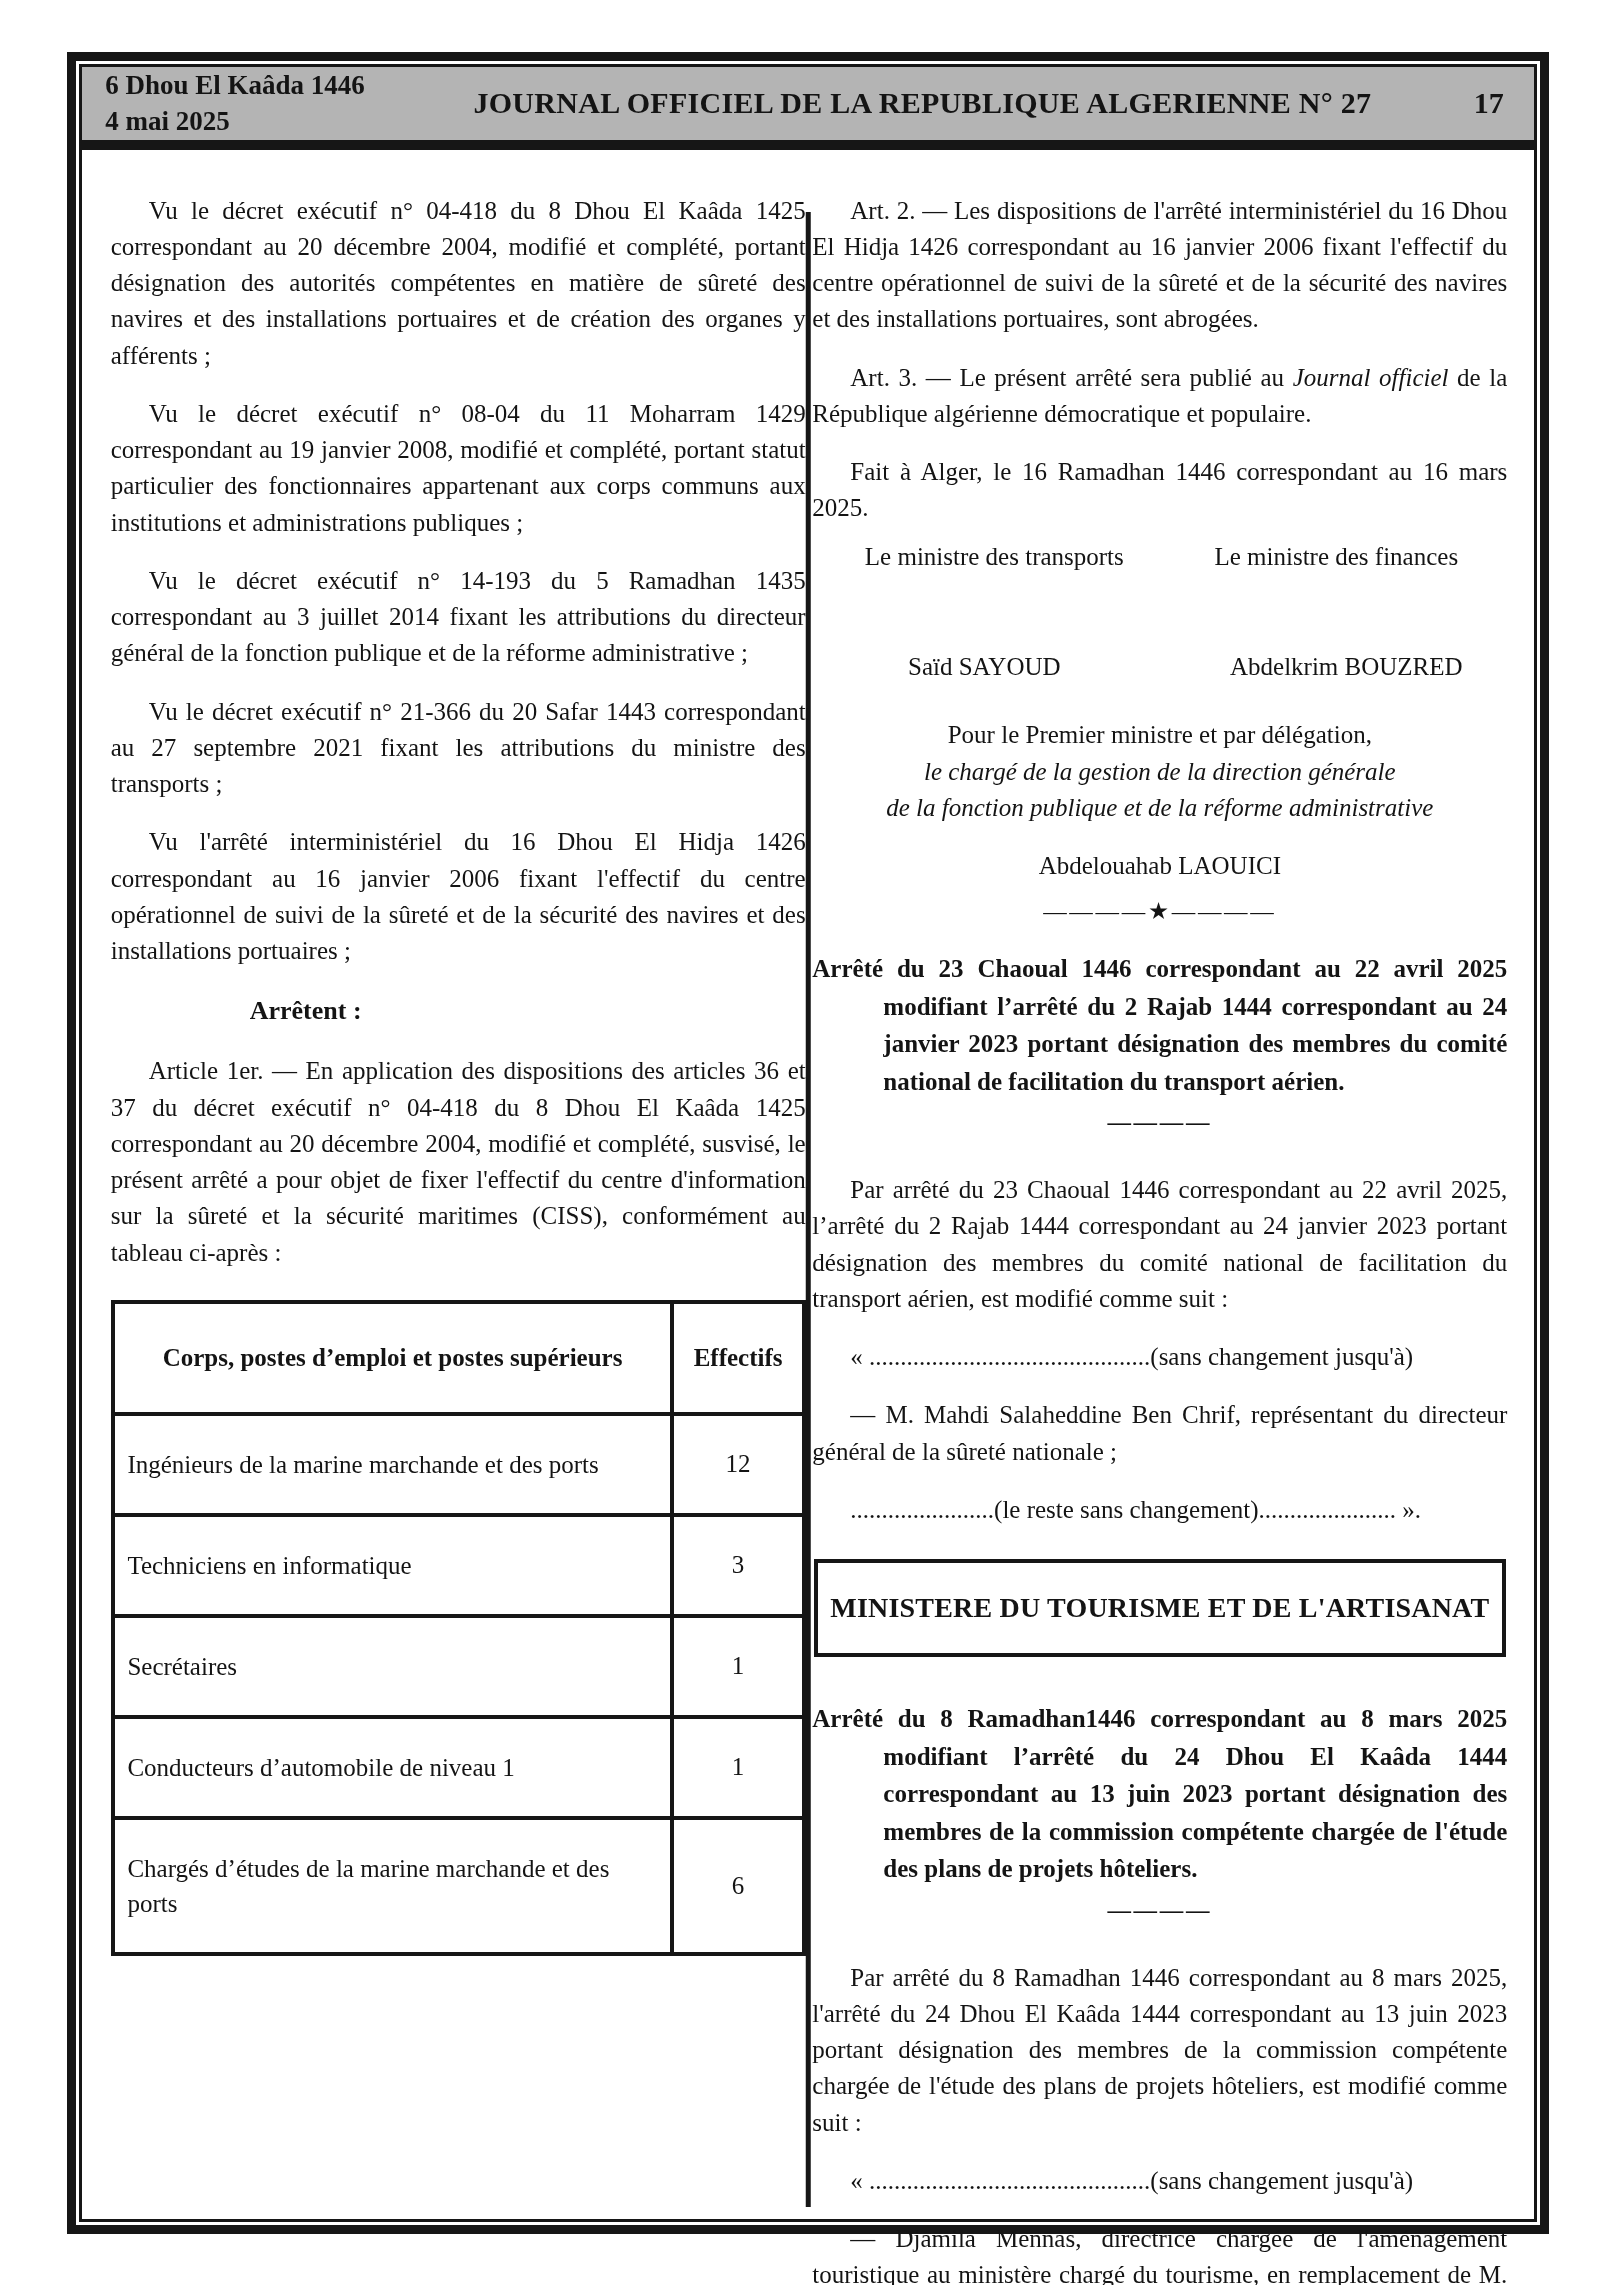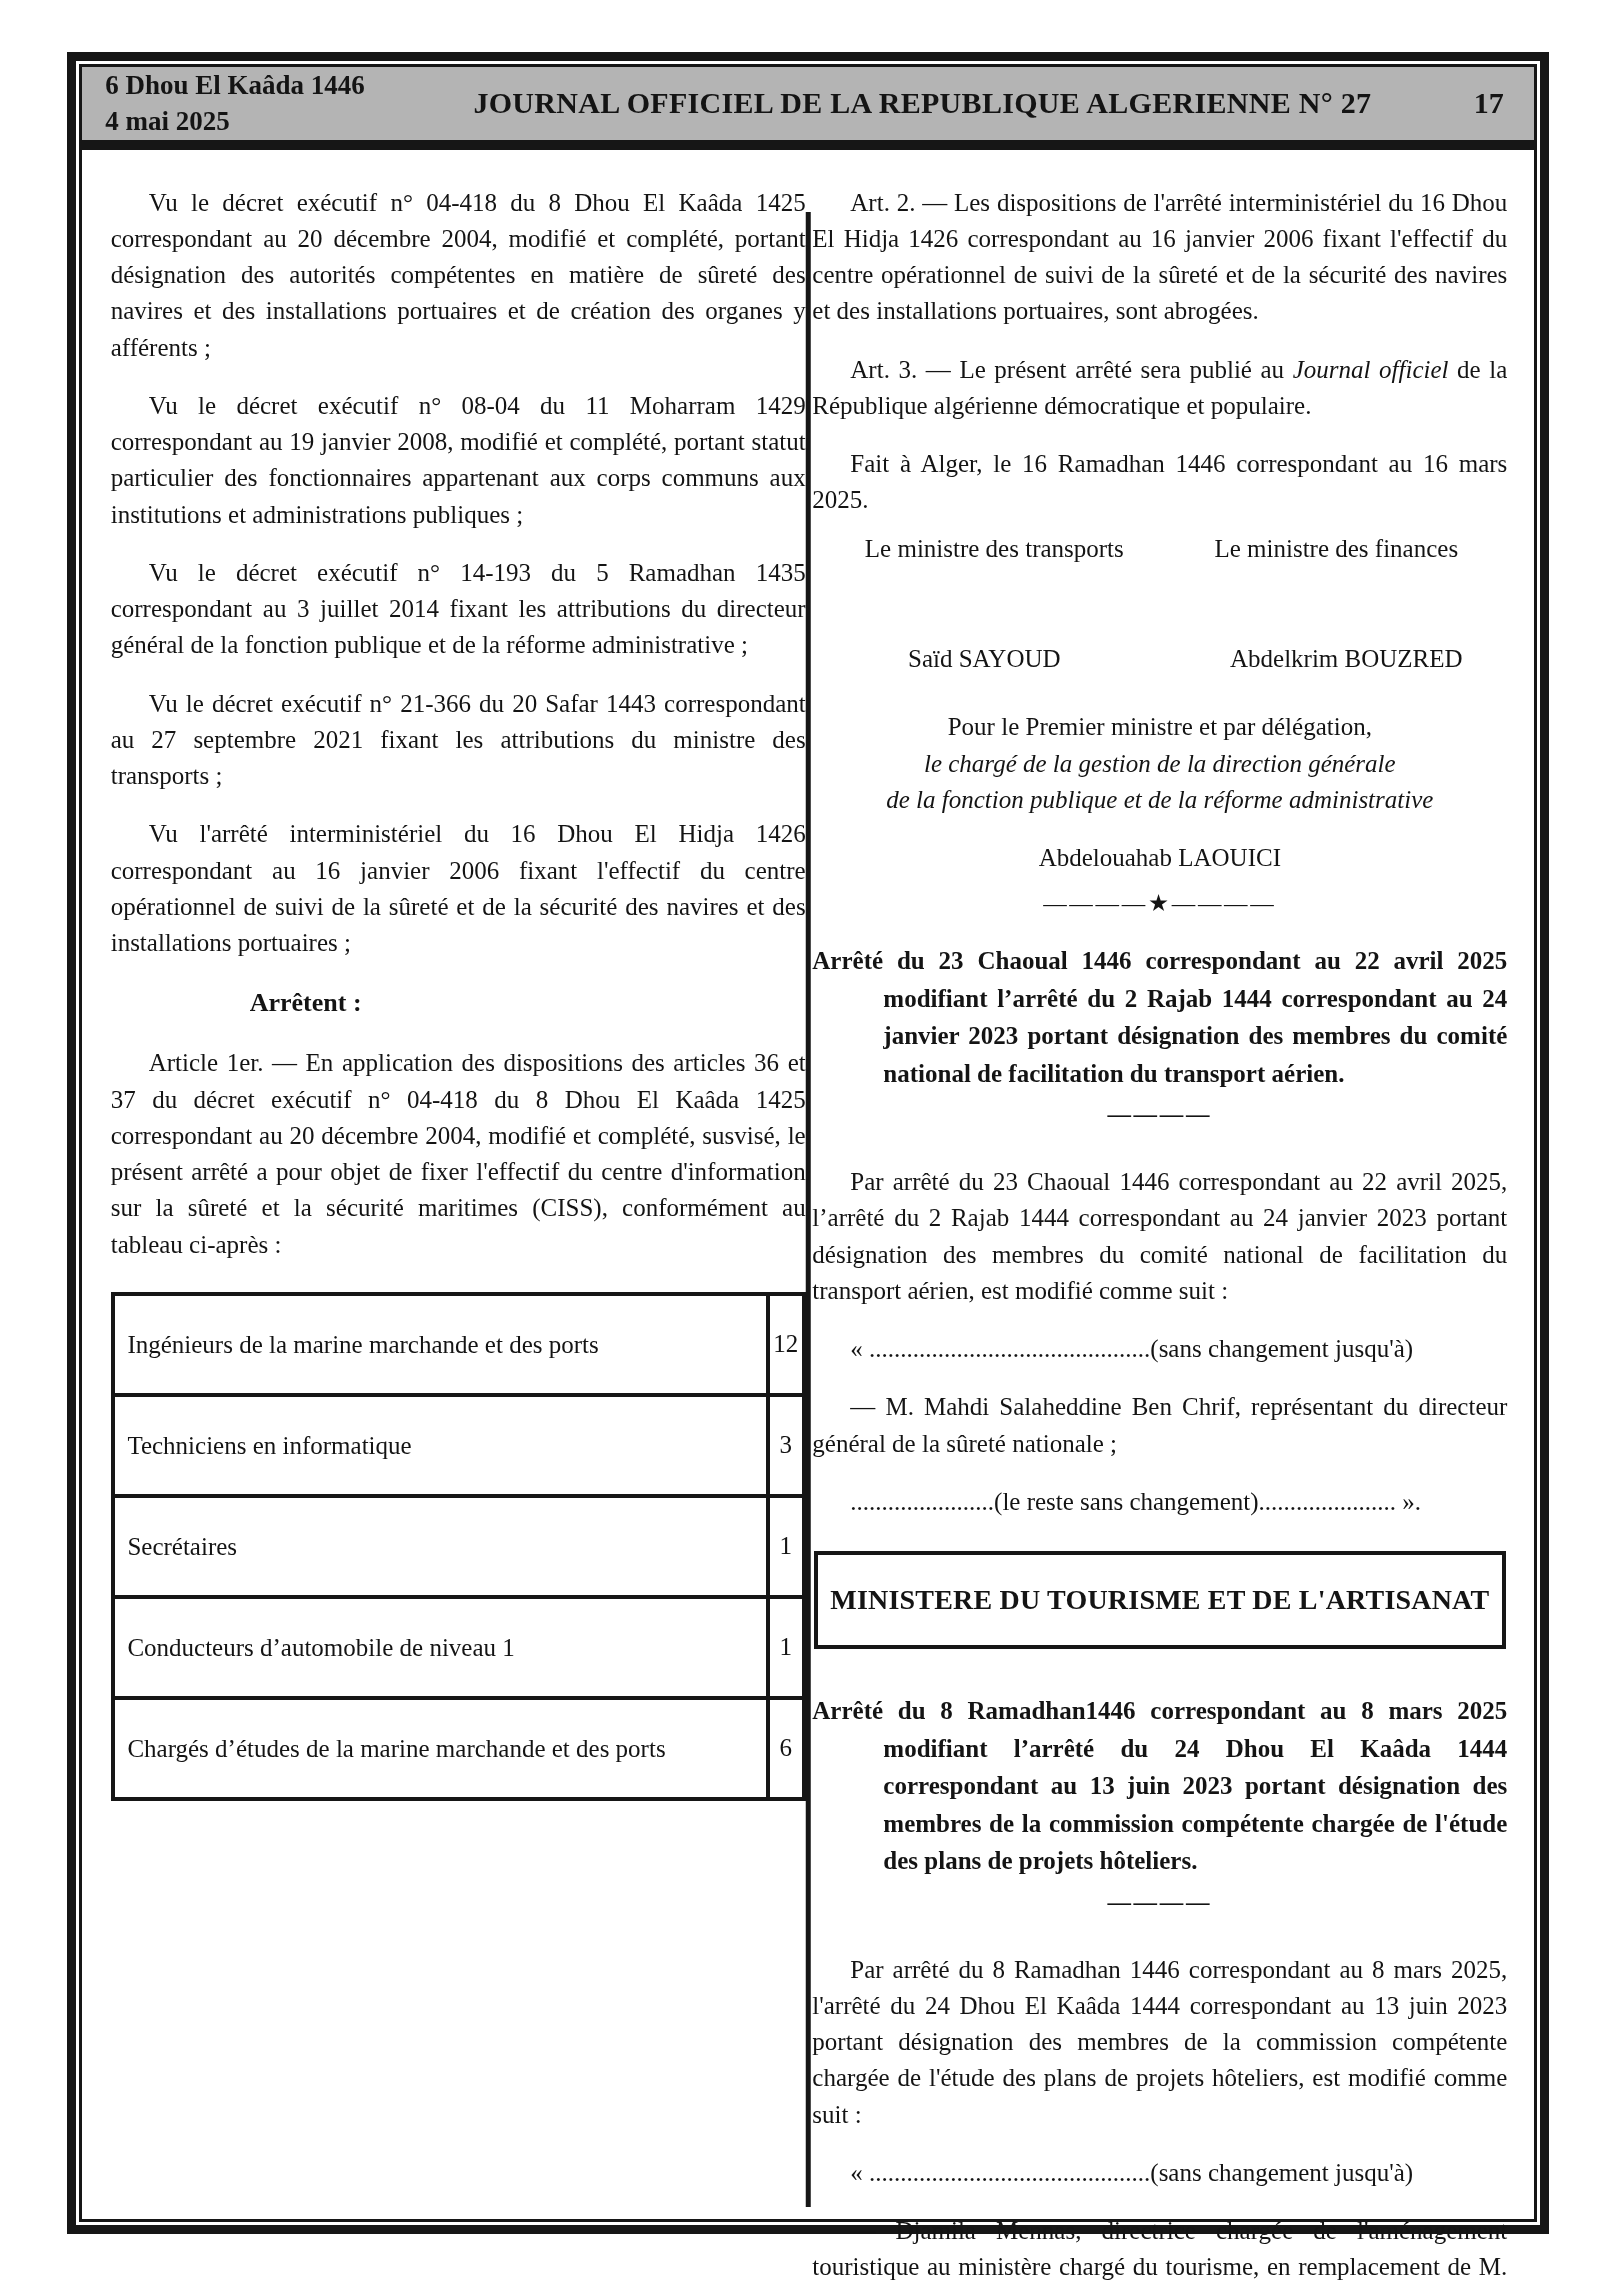--- a/index.html
+++ b/index.html
@@ -27,21 +27,21 @@
   .content{
     position:relative;display:flex;justify-content:space-between;
     padding:27px 27px 0 29px;box-sizing:border-box;
   }
   .divider{
     position:absolute;left:50%;transform:translateX(-50%);
     top:145px;bottom:12.7px;width:4.5px;background:#161616;
   }
   .col{width:695px;box-sizing:border-box;}
 
-  .p{font-size:25px;line-height:1.45;text-align:justify;text-indent:38px;margin:8px 0 22px;}
+  .p{font-size:25px;line-height:1.45;text-align:justify;text-indent:38px;margin:16px 0 22px;}
   .tight{margin-bottom:12.7px;}
   .arretent{font-weight:bold;font-size:26px;margin:27px 0 27px 139px;}
 
   .title-hang{
     font-weight:bold;font-size:25px;line-height:1.5;text-align:justify;
     padding-left:71px;text-indent:-71px;margin:0 0 9px;
   }
   .sep-dash{text-align:center;font-weight:bold;font-size:23.5px;letter-spacing:2.7px;margin:0 0 36px;}
   .sep-star{text-align:center;font-size:23.5px;letter-spacing:2.7px;margin:12.7px 0 25px;}
 
@@ -93,20 +93,24 @@
         <p class="p">Vu le décret exécutif n° 14-193 du 5 Ramadhan 1435 correspondant au 3 juillet 2014 fixant les attributions du directeur général de la fonction publique et de la réforme administrative ;</p>
         <p class="p">Vu le décret exécutif n° 21-366 du 20 Safar 1443 correspondant au 27 septembre 2021 fixant les attributions du ministre des transports ;</p>
         <p class="p">Vu l'arrêté interministériel du 16 Dhou El Hidja 1426 correspondant au 16 janvier 2006 fixant l'effectif du centre opérationnel de suivi de la sûreté et de la sécurité des navires et des installations portuaires ;</p>
 
         <div class="arretent">Arrêtent :</div>
 
         <p class="p">Article 1er. — En application des dispositions des articles 36 et 37 du décret exécutif n° 04-418 du 8 Dhou El Kaâda 1425 correspondant au 20 décembre 2004, modifié et complété, susvisé, le présent arrêté a pour objet de fixer l'effectif du centre d'information sur la sûreté et la sécurité maritimes (CISS), conformément au tableau ci-après :</p>
 
         <table class="eff">
           <tbody>
+              <tr>
+            <th class="h-corps">Corps, postes d’emploi et postes supérieurs</th>
+            <th class="h-eff">Effectifs</th>
+          </tr>
           <tr>
             <td class="c-label">Ingénieurs de la marine marchande et des ports</td>
             <td class="c-val">12</td>
           </tr>
           <tr>
             <td class="c-label">Techniciens en informatique</td>
             <td class="c-val">3</td>
           </tr>
           <tr>
             <td class="c-label">Secrétaires</td>

